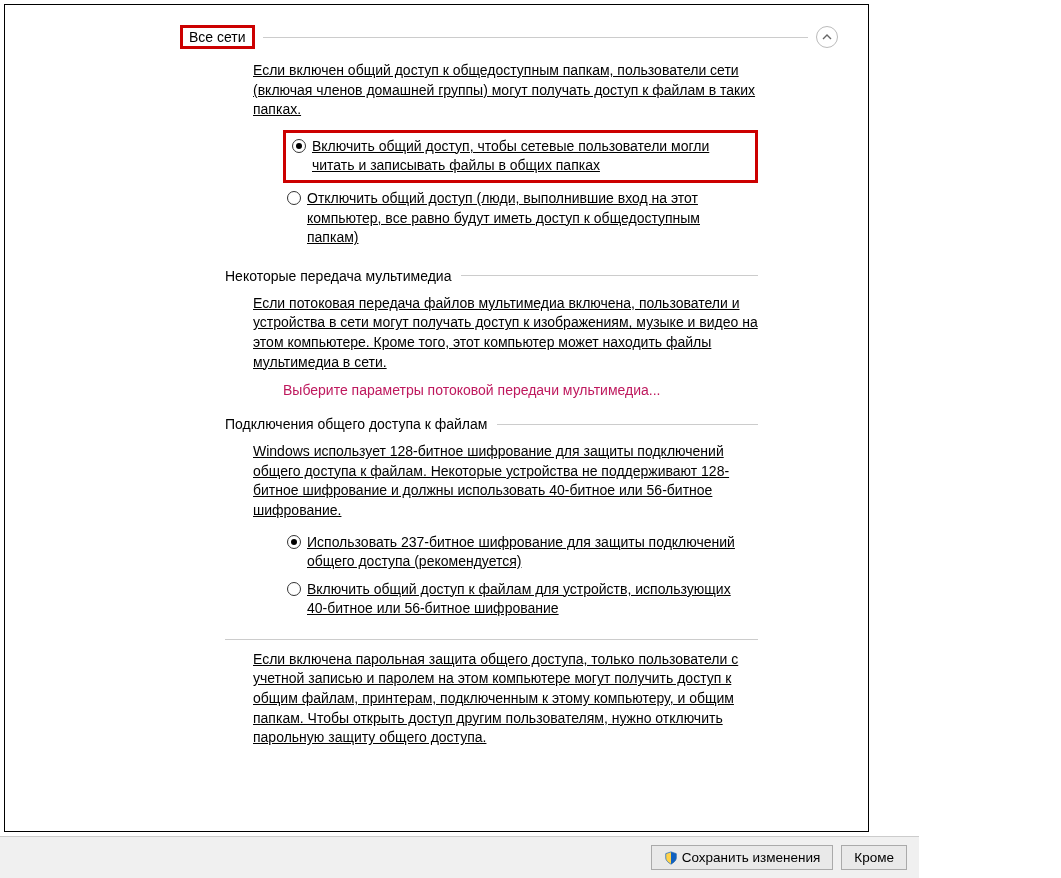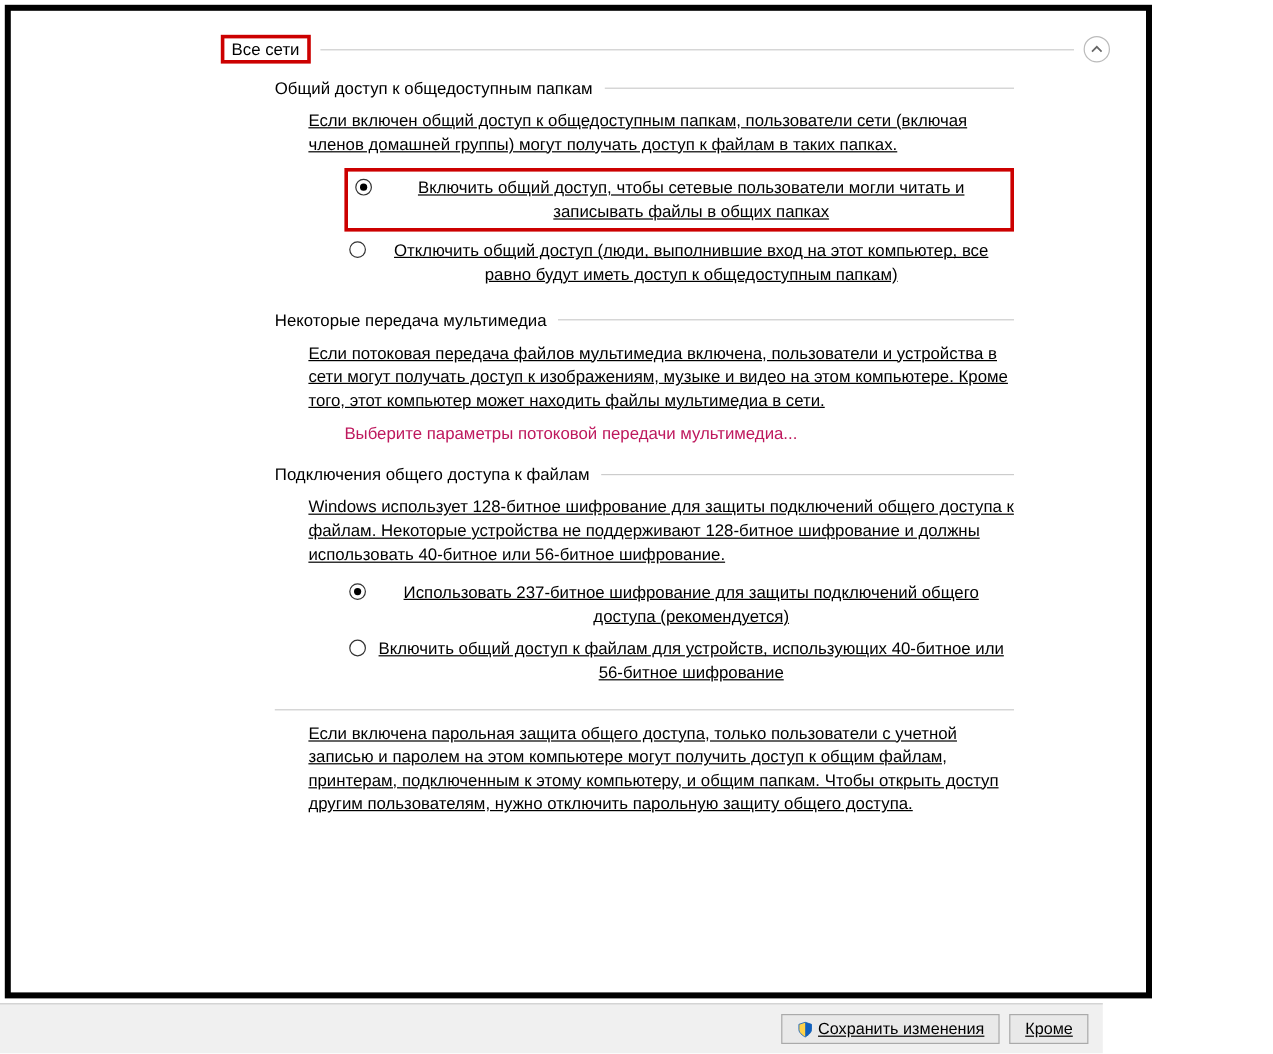--- a/index.html
+++ b/index.html
@@ -8,22 +8,22 @@
     font-family: "Segoe UI", Tahoma, sans-serif;
     font-size: 14px;
     color: #000;
     background: #fff;
     width: 1061px;
     height: 878px;
     overflow: hidden;
     position: relative;
   }
   .content-area {
-    border: 5px solid #000000;
-    width: 956px;
+    border: 1px solid #000000;
+    width: 865px;
     height: 828px;
     margin: 4px;
     padding-top: 20px;
     position: relative;
   }
   .expander-hdr {
     position: relative;
     display: flex;
     align-items: center;
     margin-left: 175px;
@@ -94,40 +94,39 @@
   .radio-dot.selected::after {
     content: "";
     position: absolute;
     width: 6px;
     height: 6px;
     background: #000;
     border-radius: 50%;
     top: 3px;
     left: 3px;
   }
-  .radio-label { flex: 1; text-align: center; }
+  .radio-label { flex: 1; }
   .link {
     color: #be185d;
     cursor: pointer;
     margin-left: 30px;
     display: inline-block;
   }
   .footer {
     position: absolute;
     bottom: 0;
     left: 0;
     right: 0;
     width: 919px;
     background: #f0f0f0;
     border-top: 1px solid #ccc;
     padding: 8px 12px;
     display: flex;
     justify-content: flex-end;
     gap: 8px;
-    text-decoration: underline;
   }
   .btn {
     background: #e9e9e9;
     border: 1px solid #aaa;
     padding: 4px 12px;
     font-size: 13.5px;
     cursor: pointer;
     display: flex;
     align-items: center;
     gap: 4px;
@@ -148,24 +147,20 @@
     <span class="expander-title hl-red">Все сети</span>
     <div class="hline"></div>
     <div class="chevbtn">
       <svg viewBox="0 0 10 10">
           <path d="M1 7 L5 3 L9 7" stroke="#666" stroke-width="1.4" fill="none"></path>
         </svg>
     </div>
   </div>
 
   <div class="section">
-    <div class="section-hdr">
-      <span class="section-title">Общий доступ к общедоступным папкам</span>
-      <div class="hline"></div>
-    </div>
     <div class="section-body">
       <div class="desc">Если включен общий доступ к общедоступным папкам, пользователи сети (включая членов домашней группы) могут получать доступ к файлам в таких папках.</div>
       <div class="radio-group">
         <div class="radio-row hl">
           <span class="radio-dot selected"></span>
           <span class="radio-label">Включить общий доступ, чтобы сетевые пользователи могли читать и записывать файлы в общих папках</span>
         </div>
         <div class="radio-row">
           <span class="radio-dot"></span>
           <span class="radio-label">Отключить общий доступ (люди, выполнившие вход на этот компьютер, все равно будут иметь доступ к общедоступным папкам)</span>

